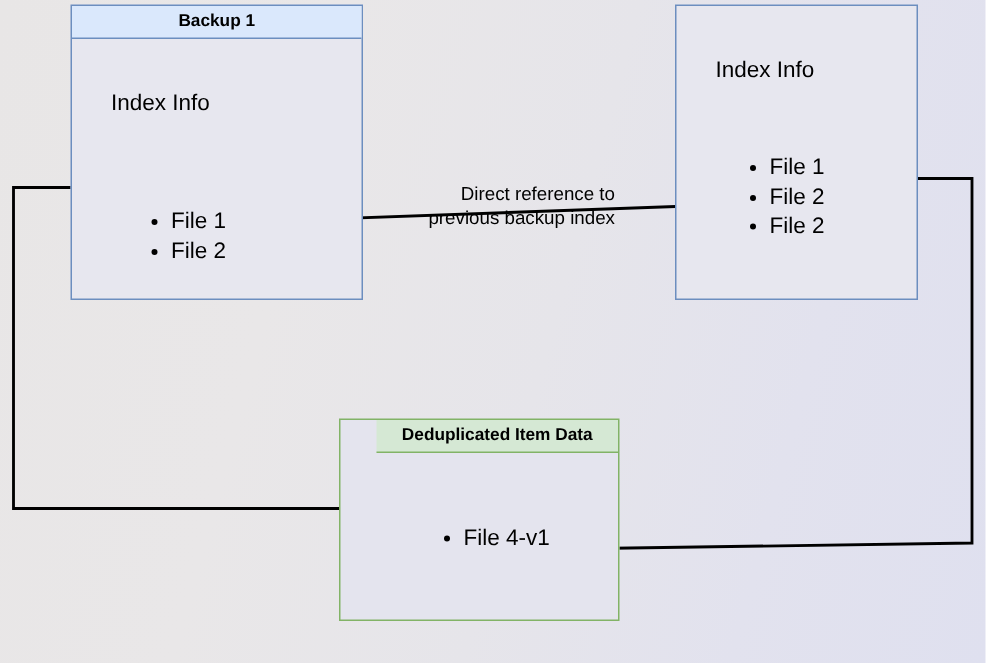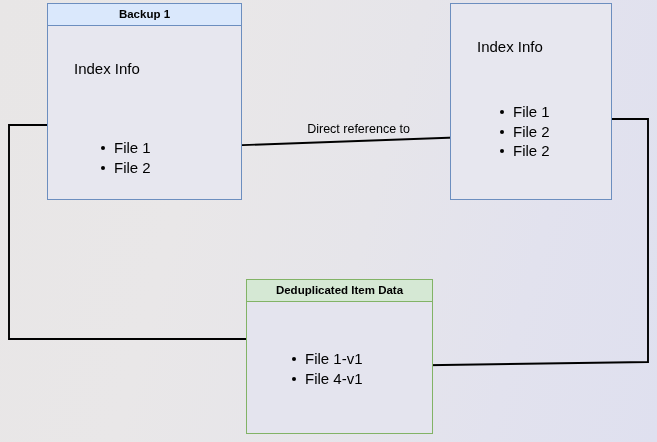--- a/index.html
+++ b/index.html
@@ -81,21 +81,21 @@
     position: absolute;
     left: 1px;
     top: 8px;
     width: 4.4px;
     height: 4.4px;
     border-radius: 50%;
     background: #000;
   }
   #backup1 { left: 47px; top: 3px; width: 195px; height: 197px; }
   #backup2 { left: 450px; top: 3px; width: 162px; height: 197px; }
-  #dedup   { left: 246px; top: 279px; width: 187px; height: 155px; }
+  #dedup   { left: 226px; top: 279px; width: 187px; height: 135px; padding-left: 24px; }
   #backup1 .file-list { left: 52px; top: 112px; }
   #backup2 .file-list { left: 48px; top: 98px; }
   #dedup .file-list   { left: 44px; top: 47px; }
   .edge-label {
     position: absolute;
     left: 250px;
     top: 121px;
     width: 160px;
     text-align: right;
     font-size: 12.5px;
@@ -141,23 +141,23 @@
         <li>File 2</li>
         <li>File 2</li>
       </ul>
     </div>
   </div>
 
   <div class="node green" id="dedup">
     <div class="node-header">Deduplicated Item Data</div>
     <div class="node-body">
       <ul class="file-list">
-        <li>File 1-v1</li>
         <li>File 4-v1</li>
       </ul>
     </div>
   </div>
 
   <div class="edge-label">
     <div>Direct reference to</div>
+    <div>previous backup index</div>
   </div>
 
 </div>
 
 </body></html>

